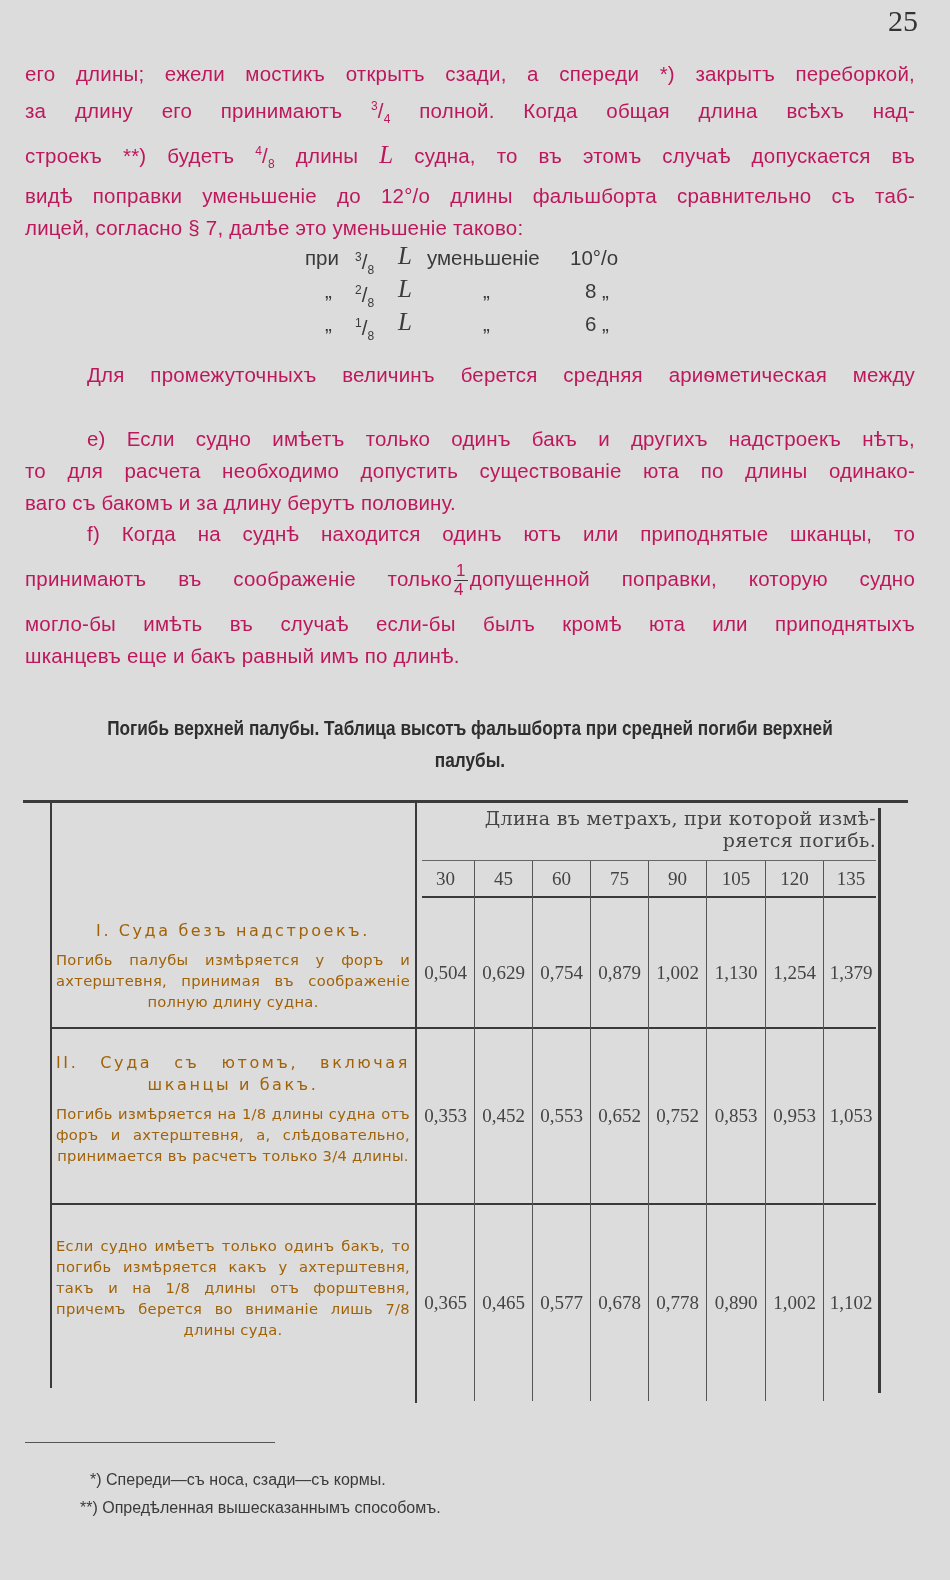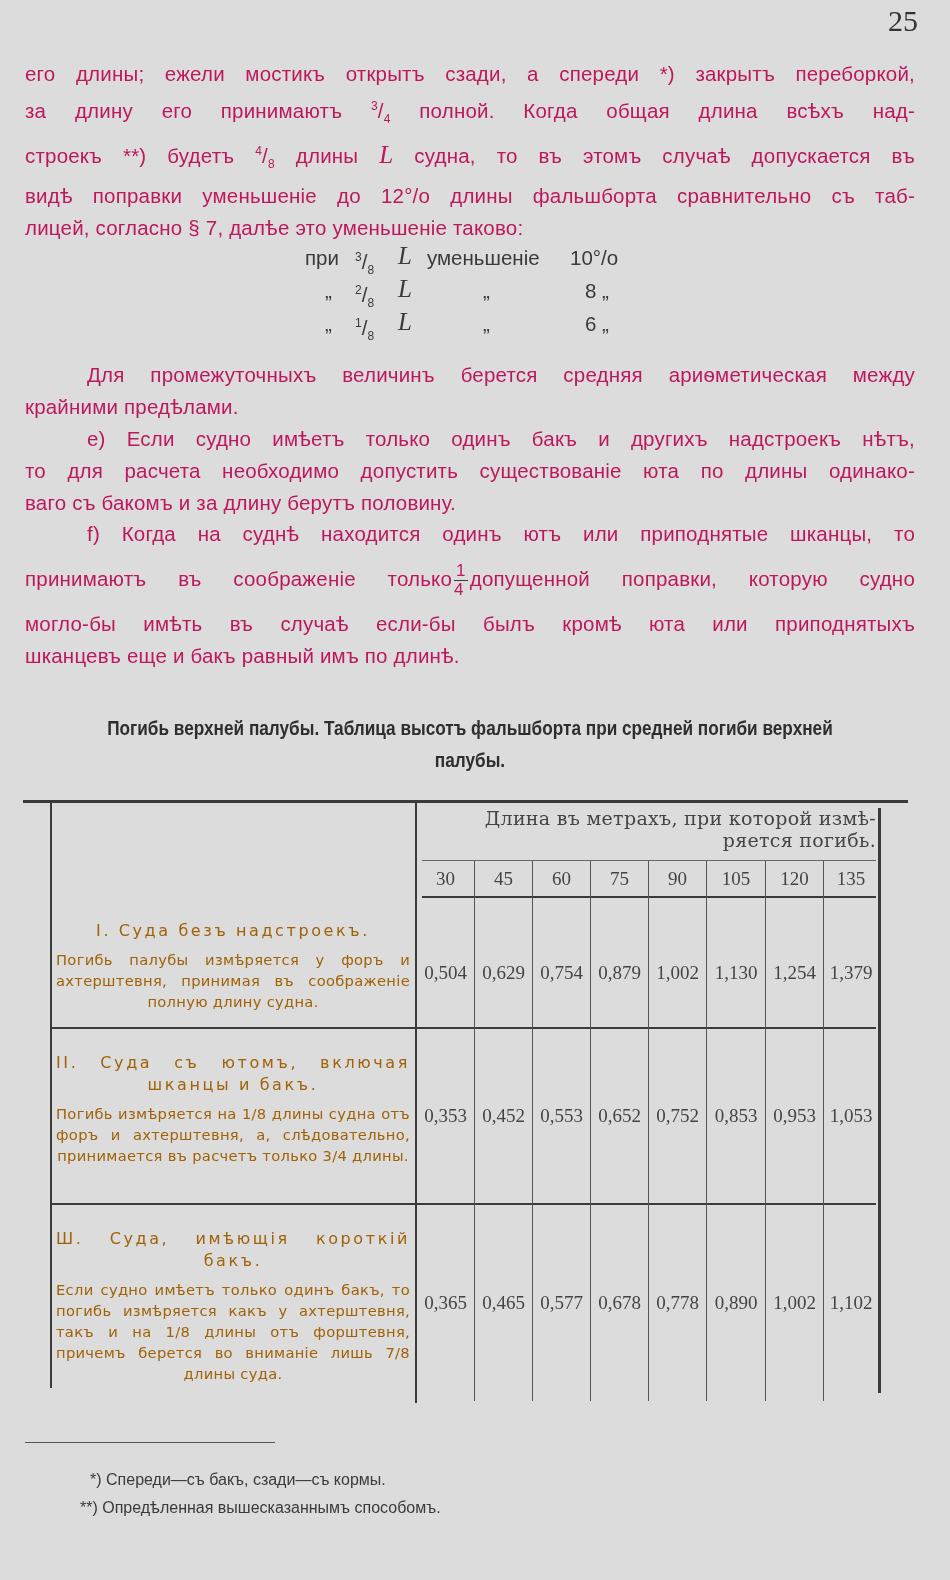--- a/index.html
+++ b/index.html
@@ -115,21 +115,20 @@
     <span style="left:20px">„</span>
     <span style="left:50px"><sup class="s">1</sup>/<sub class="s">8</sub></span>
     <span style="left:93px;top:-2px" class="ital">L</span>
     <span style="left:178px">„</span>
     <span style="left:280px">6 „</span>
   </div>
 </div>
 
 <div class="body-text" id="p2">
   <p class="para indent last-justify">Для промежуточныхъ величинъ берется средняя ариѳметическая между</p>
-  <p class="para">крайними предѣлами.</p>
 </div>
 
 <div class="body-text" id="p3">
   <p class="para indent last-justify">e) Если судно имѣетъ только одинъ бакъ и другихъ надстроекъ нѣтъ,</p>
   <p class="para last-justify">то для расчета необходимо допустить существованіе юта по длины одинако-</p>
   <p class="para">ваго съ бакомъ и за длину берутъ половину.</p>
 </div>
 
 <div class="body-text" id="p4">
   <p class="para indent last-justify">f) Когда на суднѣ находится одинъ ютъ или приподнятые шканцы, то</p>
@@ -207,31 +206,30 @@
   <div class="val" style="top:1103px;left:475px;width:57px">0,452</div>
   <div class="val" style="top:1103px;left:533px;width:57px">0,553</div>
   <div class="val" style="top:1103px;left:591px;width:57px">0,652</div>
   <div class="val" style="top:1103px;left:649px;width:57px">0,752</div>
   <div class="val" style="top:1103px;left:707px;width:58px">0,853</div>
   <div class="val" style="top:1103px;left:766px;width:57px">0,953</div>
   <div class="val" style="top:1103px;left:824px;width:54px">1,053</div>
 </div>
 
 <div class="rowhead" style="top:1228px">
-  <div class="rh-title just">Ш. Суда, имѣющія короткій бакъ.</div>
   <div class="rh-desc">Если судно имѣетъ только одинъ бакъ, то погибь измѣряется какъ у ахтерштевня, такъ и на 1/8 длины отъ форштевня, причемъ берется во вниманіе лишь 7/8 длины суда.</div>
 </div>
 <div>
   <div class="val" style="top:1290px;left:417px;width:57px">0,365</div>
   <div class="val" style="top:1290px;left:475px;width:57px">0,465</div>
   <div class="val" style="top:1290px;left:533px;width:57px">0,577</div>
   <div class="val" style="top:1290px;left:591px;width:57px">0,678</div>
   <div class="val" style="top:1290px;left:649px;width:57px">0,778</div>
   <div class="val" style="top:1290px;left:707px;width:58px">0,890</div>
   <div class="val" style="top:1290px;left:766px;width:57px">1,002</div>
   <div class="val" style="top:1290px;left:824px;width:54px">1,102</div>
 </div>
 
 <div class="footnote-rule"></div>
 <div class="footnotes">
-  <div style="padding-left:10px"><span class="mark">*)</span><span> Спереди—съ бакъ, сзади—съ кормы.</span></div>
+  <div style="padding-left:10px"><span class="mark">*)</span><span> Спереди—съ носа, сзади—съ кормы.</span></div>
   <div><span class="mark">**)</span><span> Опредѣленная вышесказаннымъ способомъ.</span></div>
 </div>
 
 </body></html>

